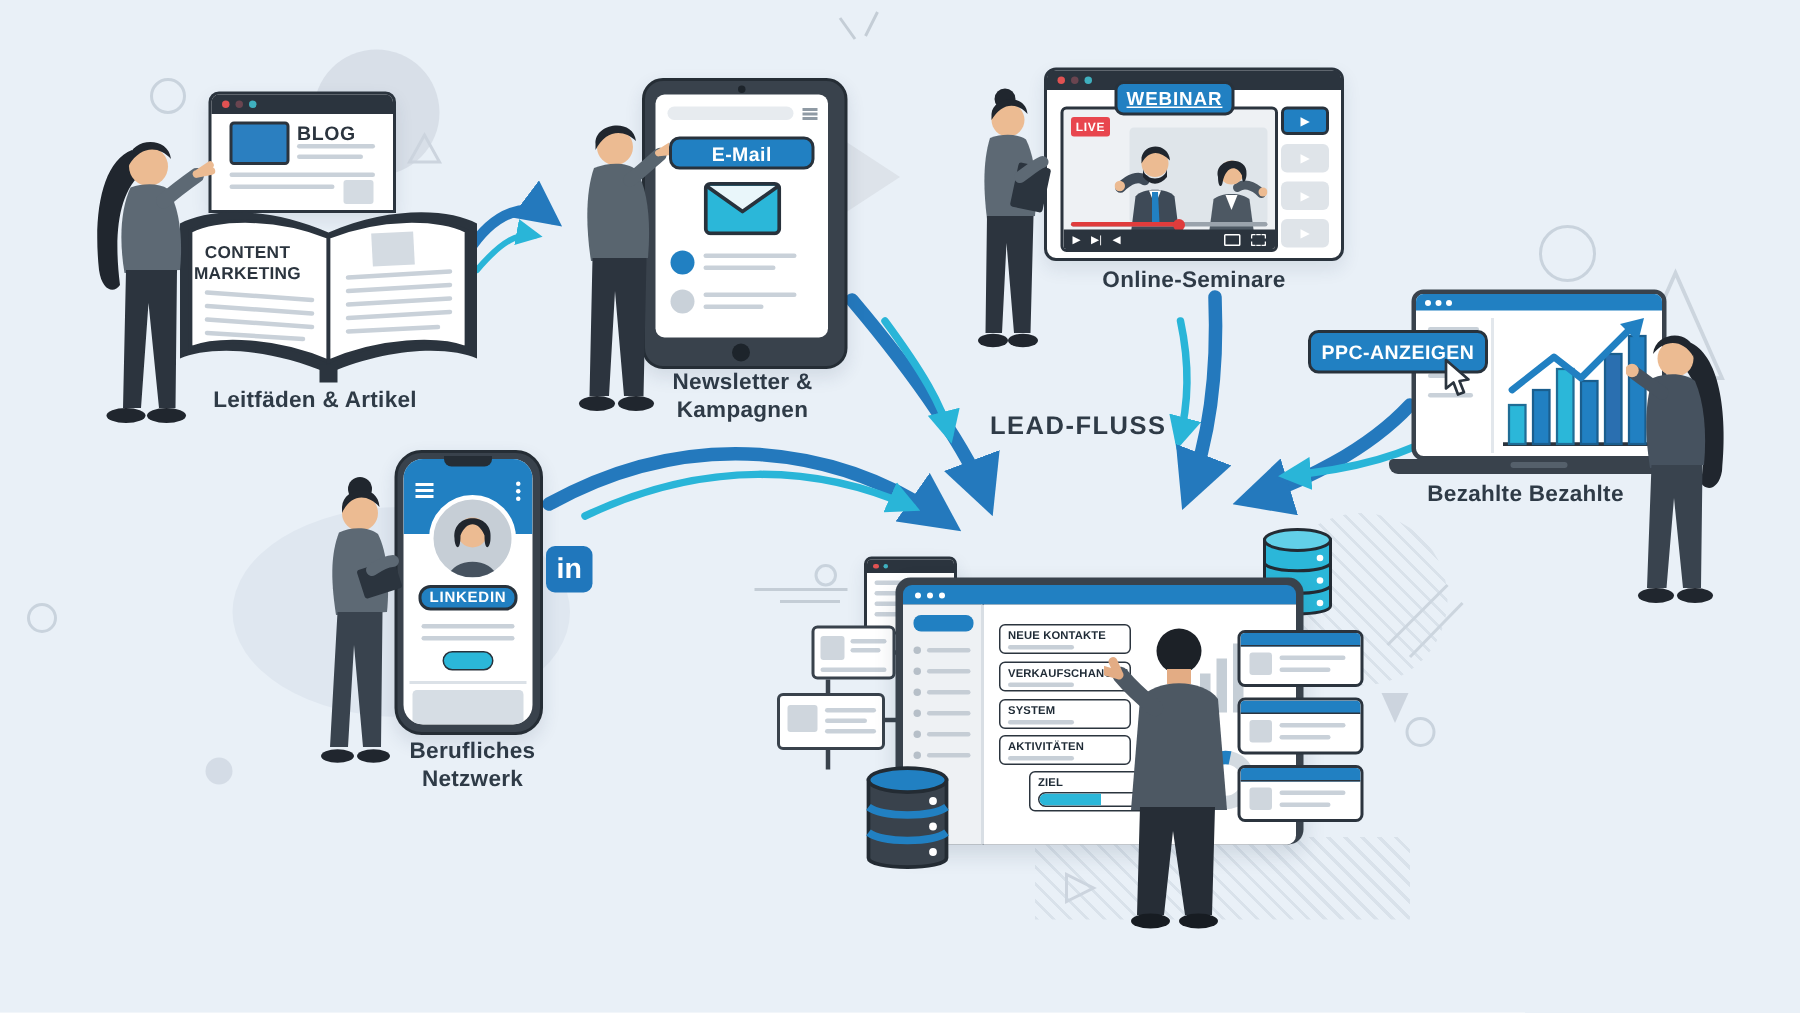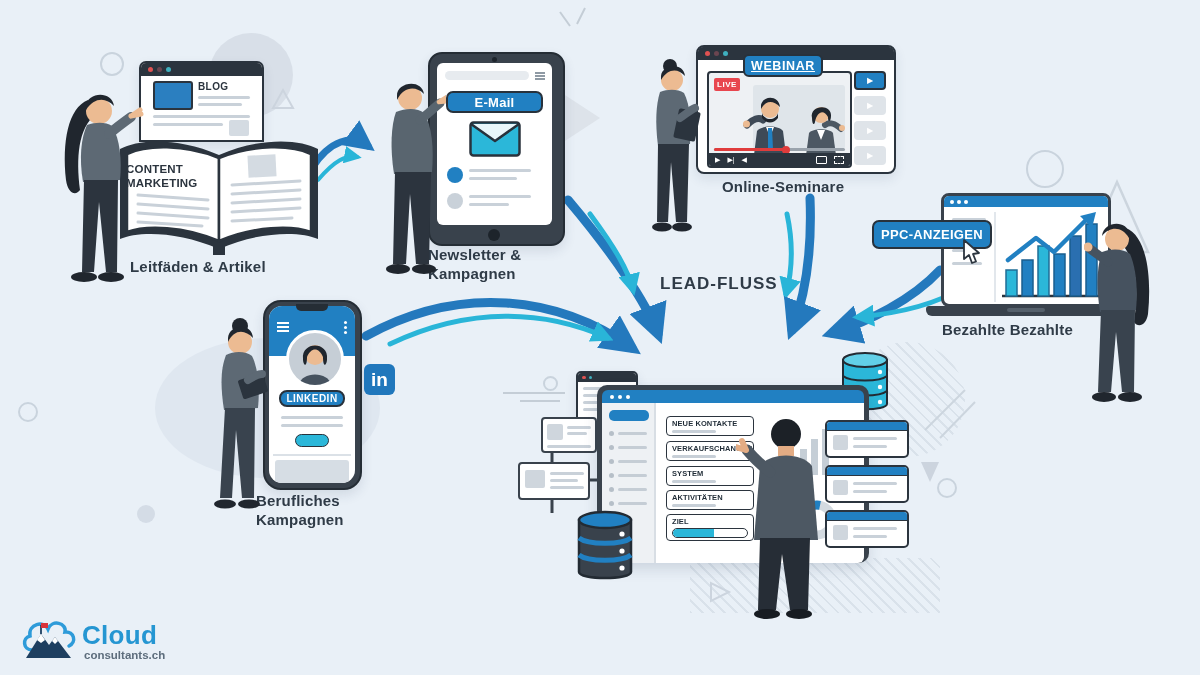--- a/index.html
+++ b/index.html
@@ -1,19 +1,19 @@
 <!DOCTYPE html>
 <html><head>
 <meta charset="utf-8">
 <style>
   html,body{margin:0;padding:0;}
   body{font-family:"Liberation Sans","DejaVu Sans",sans-serif;}
   #stage{position:relative;width:1200px;height:675px;background:#e9f0f7;overflow:hidden;}
   .abs{position:absolute;}
-  .cap{font-weight:bold;font-size:15px;color:#2f3b47;text-align:left;white-space:pre-line;line-height:1.25;letter-spacing:.2px;}
+  .cap{font-weight:bold;font-size:15px;color:#2f3b47;text-align:center;white-space:pre-line;line-height:1.25;letter-spacing:.2px;}
   .gline{position:absolute;background:#c9d1d9;height:3px;border-radius:2px;}
   .win{position:absolute;background:#fff;border:2px solid #2b343e;border-radius:8px;box-shadow:0 5px 12px rgba(40,60,90,.10);}
   .winbar{position:absolute;left:0;top:0;right:0;height:13px;background:#2b343e;border-radius:5px 5px 0 0;display:flex;align-items:center;gap:4px;padding-left:7px;box-sizing:border-box;}
   .dot{width:5px;height:5px;border-radius:50%;}
   .decor-circle{position:absolute;border:2px solid #c9d3dd;border-radius:50%;}
   .hatch{position:absolute;background:repeating-linear-gradient(45deg,#ccd6e0 0 2px,transparent 2px 8px);opacity:.55;}
   .bluebtn{position:absolute;background:#2180c2;border:2.5px solid #28323c;border-radius:7px;color:#fff;font-weight:bold;display:flex;align-items:center;justify-content:center;box-sizing:border-box;}
   .card-r{position:absolute;width:84px;height:38px;background:#fff;border:2px solid #2b343e;border-radius:5px;box-sizing:border-box;overflow:hidden;}
   .card-r .hd{height:8px;background:#2180c2;border-bottom:1.5px solid #2b343e;}
   .crm-card{position:absolute;left:10px;width:88px;background:#fff;border:1.5px solid #2b343e;border-radius:4px;box-sizing:border-box;padding:2px 0 0 5px;}
@@ -74,21 +74,21 @@
     <path d="M964,287 C932,307 892,314 858,317" fill="none" stroke="#29b5d8" stroke-width="5" stroke-linecap="round" marker-end="url(#ah-c)"></path>
   </svg>
 
   <div class="win" style="left:139px;top:61px;width:121px;height:77px;border-radius:7px 7px 0 0;">
     <div class="winbar">
       <div class="dot" style="background:#e05252;"></div>
       <div class="dot" style="background:#6a4550;"></div>
       <div class="dot" style="background:#3fb0bf;"></div>
     </div>
     <div class="abs" style="left:12px;top:18px;width:36px;height:25px;background:#2b7fc0;border:2px solid #2b343e;border-radius:3px;"></div>
-    <div class="abs" style="left:57px;top:18px;font-size:10px;font-weight:bold;color:#2b343e;letter-spacing:.4px;">BLOG</div>
+    <div class="abs" style="left:57px;top:18px;font-size:13px;font-weight:bold;color:#2b343e;letter-spacing:.4px;">BLOG</div>
     <div class="gline" style="left:57px;top:33px;width:52px;"></div>
     <div class="gline" style="left:57px;top:40px;width:44px;"></div>
     <div class="gline" style="left:12px;top:52px;width:97px;"></div>
     <div class="gline" style="left:12px;top:60px;width:70px;"></div>
     <div class="abs" style="left:88px;top:57px;width:20px;height:16px;background:#d4dbe2;border-radius:2px;"></div>
   </div>
 
   <svg class="abs" width="218" height="128" viewBox="0 0 218 128" style="left:110px;top:133px;z-index:2;">
     <path d="M109,22 C68,4 28,6 10,16 L10,106 C28,98 68,98 109,116 C150,98 190,98 208,106 L208,16 C190,6 150,4 109,22 Z" fill="#2b343e"></path>
     <path d="M103,122 L115,122 L115,110 L103,110 Z" fill="#2b343e"></path>
@@ -304,21 +304,21 @@
     <circle cx="40" cy="24" r="12" fill="#ecbb92"></circle>
     <path d="M28,20 C29,6 52,4 53,20 C45,11 34,11 28,24 Z" fill="#20262e"></path>
     <path d="M26,37 C34,33 46,33 52,38 C58,50 60,70 58,90 L24,92 C20,66 21,50 26,37 Z" fill="#5d6974"></path>
     <rect x="40" y="58" width="26" height="20" rx="2" transform="rotate(-18 53 68)" fill="#2b343e"></rect>
     <path d="M48,62 C54,58 58,56 62,56" stroke="#5d6974" stroke-width="8" fill="none" stroke-linecap="round"></path>
     <path d="M25,90 L20,180 L32,180 L36,112 L42,180 L54,180 L55,90 Z" fill="#39434e"></path>
     <ellipse cx="25" cy="186" rx="11" ry="4.5" fill="#20262e"></ellipse>
     <ellipse cx="49" cy="186" rx="11" ry="4.5" fill="#20262e"></ellipse>
   </svg>
   <div class="abs cap" style="left:256px;top:492px;width:118px;">Berufliches
-Kampagnen</div>
+Netzwerk</div>
 
   <div class="abs" style="left:660px;top:274px;font-size:17px;font-weight:800;color:#2f3b47;letter-spacing:1px;">LEAD-FLUSS</div>
 
   <div class="win" style="left:576px;top:371px;width:58px;height:48px;border-radius:5px;z-index:1;">
     <div class="winbar" style="height:9px;border-radius:3px 3px 0 0;gap:3px;padding-left:4px;">
       <div class="dot" style="width:3.5px;height:3.5px;background:#e05252;"></div>
       <div class="dot" style="width:3.5px;height:3.5px;background:#3fb0bf;"></div>
     </div>
     <div class="gline" style="left:5px;top:14px;width:44px;height:2.5px;"></div>
     <div class="gline" style="left:5px;top:21px;width:38px;height:2.5px;"></div>
@@ -399,21 +399,21 @@
           <div class="ul"></div>
       </div>
       <div class="crm-card" style="top:63px;height:20px;">
         <div class="lbl">SYSTEM</div>
           <div class="ul"></div>
       </div>
       <div class="crm-card" style="top:87px;height:20px;">
         <div class="lbl">AKTIVITÄTEN</div>
           <div class="ul"></div>
       </div>
-      <div class="crm-card" style="top:111px;height:27px;">
+      <div class="crm-card" style="top:111px;height:27px;margin-left:20px;">
         <div class="lbl">ZIEL</div>
         <div style="margin-top:2px;width:74px;height:8px;border:1.5px solid #2b343e;border-radius:5px;overflow:hidden;background:#fff;">
           <div style="height: 100%; background: rgb(43, 183, 217); border-radius: 4px 0px 0px 4px; width: 55%;"></div>
         </div>
       </div>
       <div class="abs" style="left:133px;top:24px;width:44px;height:48px;">
         <div class="abs" style="left:0;bottom:0;width:7px;height:16px;background:#c5ced6;"></div>
         <div class="abs" style="left:11px;bottom:0;width:7px;height:26px;background:#c5ced6;"></div>
         <div class="abs" style="left:22px;bottom:0;width:7px;height:36px;background:#c5ced6;"></div>
         <div class="abs" style="left:33px;bottom:0;width:7px;height:46px;background:#c5ced6;"></div>
@@ -459,26 +459,14 @@
     <circle cx="50" cy="20" r="15" fill="#1c2127"></circle>
     <rect x="42" y="32" width="16" height="10" fill="#e3ac84"></rect>
     <path d="M24,52 C34,38 66,38 76,52 L82,126 L18,126 Z" fill="#4d5863"></path>
     <path d="M34,58 C24,50 16,42 11,36" stroke="#4d5863" stroke-width="11" fill="none" stroke-linecap="round"></path>
     <path d="M10,36 l-4,-9 M10,36 l-10,-3" stroke="#e3ac84" stroke-width="6" fill="none" stroke-linecap="round"></path>
     <path d="M24,124 L22,196 L40,196 L46,140 L54,196 L72,196 L74,124 Z" fill="#262d36"></path>
     <ellipse cx="31" cy="200" rx="13" ry="5" fill="#171c22"></ellipse>
     <ellipse cx="63" cy="200" rx="13" ry="5" fill="#171c22"></ellipse>
   </svg>
 
-  <div class="abs" style="left:20px;top:614px;width:190px;height:52px;z-index:2;">
-    <svg width="56" height="50" viewBox="0 0 56 50" style="position:absolute;left:0;top:0;">
-      <path d="M12,36 C3,36 2,24 10,22 C8,10 24,6 28,15 C32,5 47,9 45,18 C54,17 57,28 49,32" fill="none" stroke="#2e9bd9" stroke-width="3.5" stroke-linecap="round"></path>
-      <path d="M6,44 L21,20 L29,31 L35,23 L51,44 Z" fill="#1e3f60"></path>
-      <path d="M21,20 L25,26 L21,29 L17,26 Z" fill="#fff"></path>
-      <path d="M35,23 L38,27 L35,30 L32,27 Z" fill="#fff"></path>
-      <line x1="21" y1="20" x2="21" y2="11" stroke="#1e3f60" stroke-width="1.8"></line>
-      <rect x="21" y="9" width="7" height="5" fill="#d8333b"></rect>
-    </svg>
-    <div style="position:absolute;left:62px;top:6px;font-size:26px;font-weight:800;color:#2596d2;letter-spacing:.3px;">Cloud</div>
-    <div style="position:absolute;left:64px;top:35px;font-size:11.5px;color:#5d6d7c;font-weight:bold;">consultants.ch</div>
-  </div>
 
 </div>
 
 </body></html>

